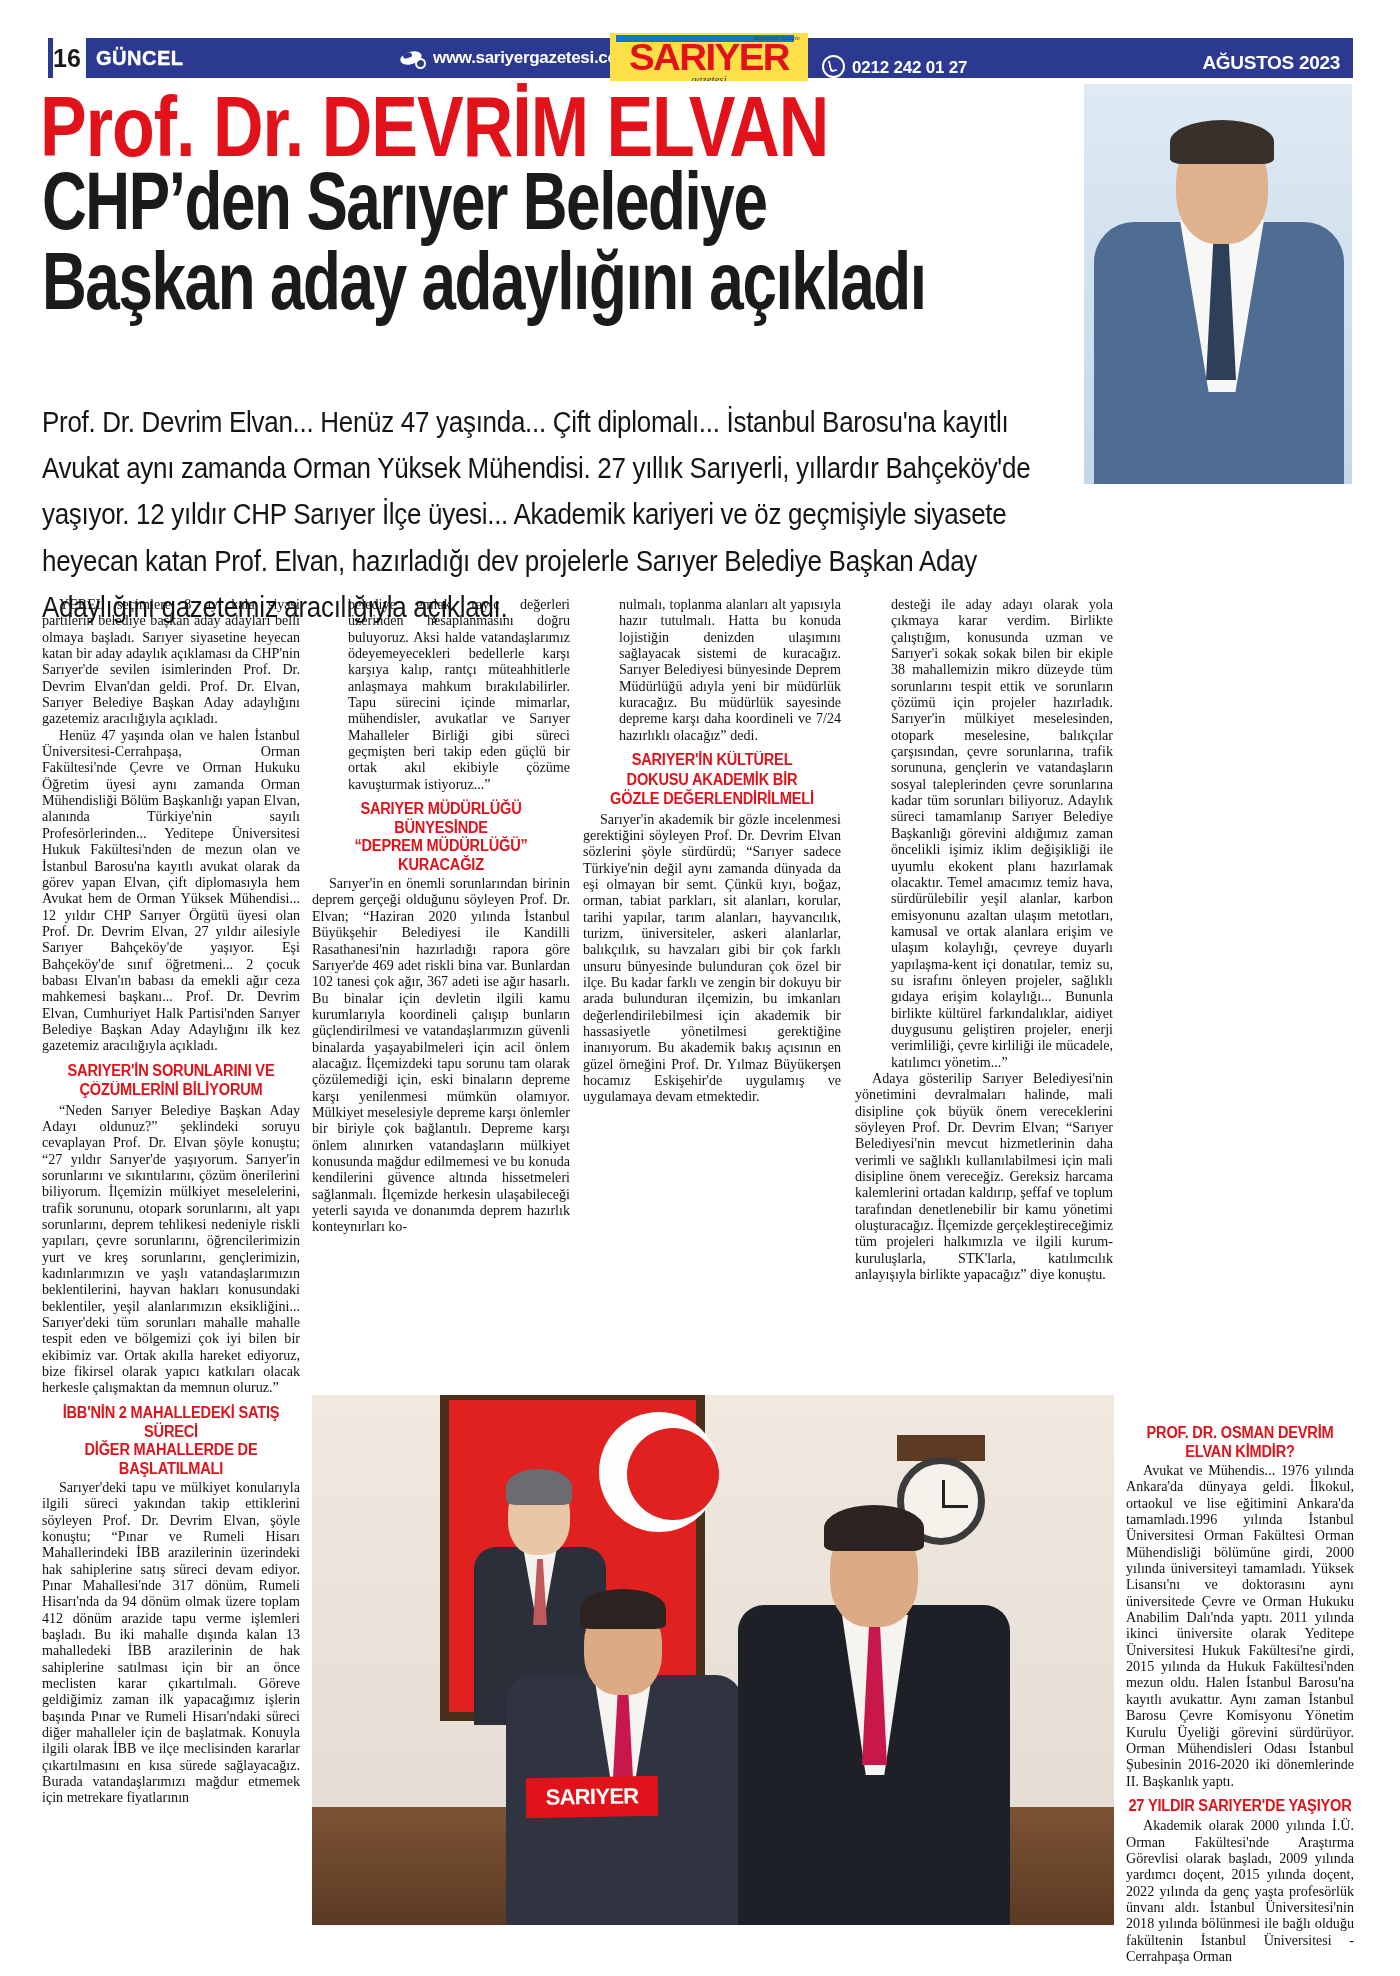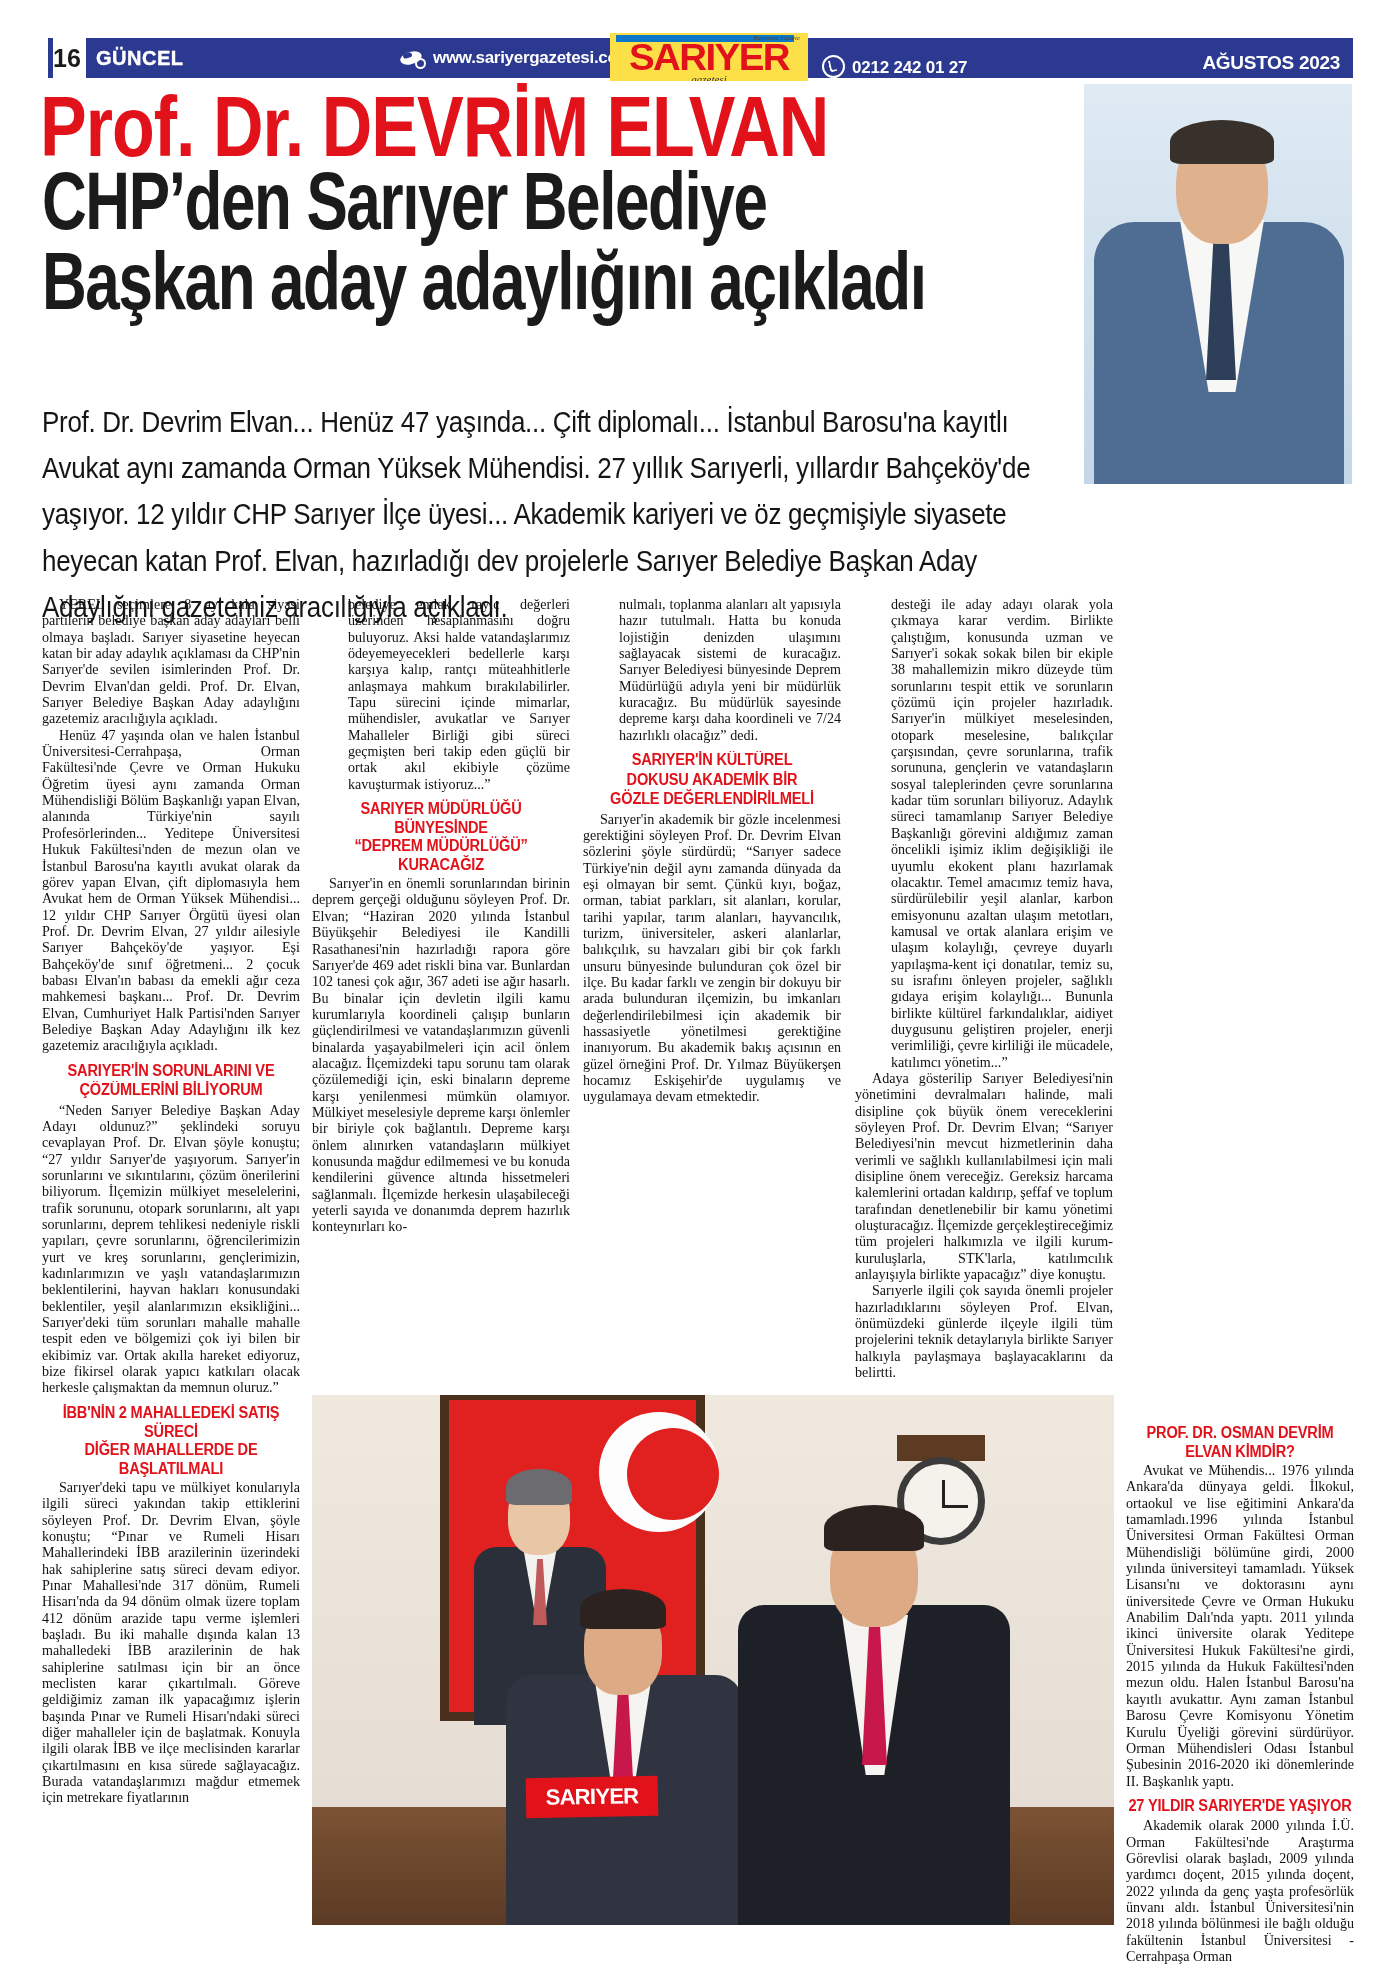--- a/index.html
+++ b/index.html
@@ -338,21 +338,20 @@
   <p class="noind">nulmalı, toplanma alanları alt yapısıyla hazır tutulmalı. Hatta bu konuda lojistiğin denizden ulaşımını sağlayacak sistemi de kuracağız. Sarıyer Belediyesi bünyesinde Deprem Müdürlüğü adıyla yeni bir müdürlük kuracağız. Bu müdürlük sayesinde depreme karşı daha koordineli ve 7/24 hazırlıklı olacağız” dedi.</p>
   <p class="kicker">SARIYER'İN KÜLTÜREL</p>
   <p class="kicker" style="margin-top:0 !important;">DOKUSU AKADEMİK BİR</p>
   <p class="kicker" style="margin-top:0 !important;">GÖZLE DEĞERLENDİRİLMELİ</p>
   <p>Sarıyer'in akademik bir gözle incelenmesi gerektiğini söyleyen Prof. Dr. Devrim Elvan sözlerini şöyle sürdürdü; “Sarıyer sadece Türkiye'nin değil aynı zamanda dünyada da eşi olmayan bir semt. Çünkü kıyı, boğaz, orman, tabiat parkları, sit alanları, korular, tarihi yapılar, tarım alanları, hayvancılık, turizm, üniversiteler, askeri alanlarlar, balıkçılık, su havzaları gibi bir çok farklı unsuru bünyesinde bulunduran çok özel bir ilçe. Bu kadar farklı ve zengin bir dokuyu bir arada bulunduran ilçemizin, bu imkanları değerlendirilebilmesi için akademik bir hassasiyetle yönetilmesi gerektiğine inanıyorum. Bu akademik bakış açısının en güzel örneğini Prof. Dr. Yılmaz Büyükerşen hocamız Eskişehir'de uygulamış ve uygulamaya devam etmektedir.</p>
 </div>
 
 <div class="col c4">
   <p class="noind">desteği ile aday adayı olarak yola çıkmaya karar verdim. Birlikte çalıştığım, konusunda uzman ve Sarıyer'i sokak sokak bilen bir ekiple 38 mahallemizin mikro düzeyde tüm sorunlarını tespit ettik ve sorunların çözümü için projeler hazırladık. Sarıyer'in mülkiyet meselesinden, otopark meselesine, balıkçılar çarşısından, çevre sorunlarına, trafik sorununa, gençlerin ve vatandaşların sosyal taleplerinden çevre sorunlarına kadar tüm sorunları biliyoruz. Adaylık süreci tamamlanıp Sarıyer Belediye Başkanlığı görevini aldığımız zaman öncelikli işimiz iklim değişikliği ile uyumlu ekokent planı hazırlamak olacaktır. Temel amacımız temiz hava, sürdürülebilir yeşil alanlar, karbon emisyonunu azaltan ulaşım metotları, kamusal ve ortak alanlara erişim ve ulaşım kolaylığı, çevreye duyarlı yapılaşma-kent içi donatılar, temiz su, su israfını önleyen projeler, sağlıklı gıdaya erişim kolaylığı... Bununla birlikte kültürel farkındalıklar, aidiyet duygusunu geliştiren projeler, enerji verimliliği, çevre kirliliği ile mücadele, katılımcı yönetim...”</p>
   <p>Adaya gösterilip Sarıyer Belediyesi'nin yönetimini devralmaları halinde, mali disipline çok büyük önem vereceklerini söyleyen Prof. Dr. Devrim Elvan; “Sarıyer Belediyesi'nin mevcut hizmetlerinin daha verimli ve sağlıklı kullanılabilmesi için mali disipline önem vereceğiz. Gereksiz harcama kalemlerini ortadan kaldırıp, şeffaf ve toplum tarafından denetlenebilir bir kamu yönetimi oluşturacağız. İlçemizde gerçekleştireceğimiz tüm projeleri halkımızla ve ilgili kurum-kuruluşlarla, STK'larla, katılımcılık anlayışıyla birlikte yapacağız” diye konuştu.</p>
-  <p>Sarıyerle ilgili çok sayıda önemli projeler hazırladıklarını söyleyen Prof. Elvan, önümüzdeki günlerde ilçeyle ilgili tüm projelerini teknik detaylarıyla birlikte Sarıyer halkıyla paylaşmaya başlayacaklarını da belirtti.</p>
 </div>
 
 <div class="col c5" style="top:1425px;left:1126px;width:228px;height:520px;">
   <p class="kicker" style="margin-top:0 !important;">PROF. DR. OSMAN DEVRİM ELVAN KİMDİR?</p>
   <p>Avukat ve Mühendis... 1976 yılında Ankara'da dünyaya geldi. İlkokul, ortaokul ve lise eğitimini Ankara'da tamamladı.1996 yılında İstanbul Üniversitesi Orman Fakültesi Orman Mühendisliği bölümüne girdi, 2000 yılında üniversiteyi tamamladı. Yüksek Lisansı'nı ve doktorasını aynı üniversitede Çevre ve Orman Hukuku Anabilim Dalı'nda yaptı. 2011 yılında ikinci üniversite olarak Yeditepe Üniversitesi Hukuk Fakültesi'ne girdi, 2015 yılında da Hukuk Fakültesi'nden mezun oldu. Halen İstanbul Barosu'na kayıtlı avukattır. Aynı zaman İstanbul Barosu Çevre Komisyonu Yönetim Kurulu Üyeliği görevini sürdürüyor. Orman Mühendisleri Odası İstanbul Şubesinin 2016-2020 iki dönemlerinde II. Başkanlık yaptı.</p>
   <p class="kicker">27 YILDIR SARIYER'DE YAŞIYOR</p>
   <p>Akademik olarak 2000 yılında İ.Ü. Orman Fakültesi'nde Araştırma Görevlisi olarak başladı, 2009 yılında yardımcı doçent, 2015 yılında doçent, 2022 yılında da genç yaşta profesörlük ünvanı aldı. İstanbul Üniversitesi'nin 2018 yılında bölünmesi ile bağlı olduğu fakültenin İstanbul Üniversitesi - Cerrahpaşa Orman</p>
 </div>
 
 <div class="photo-wide">

